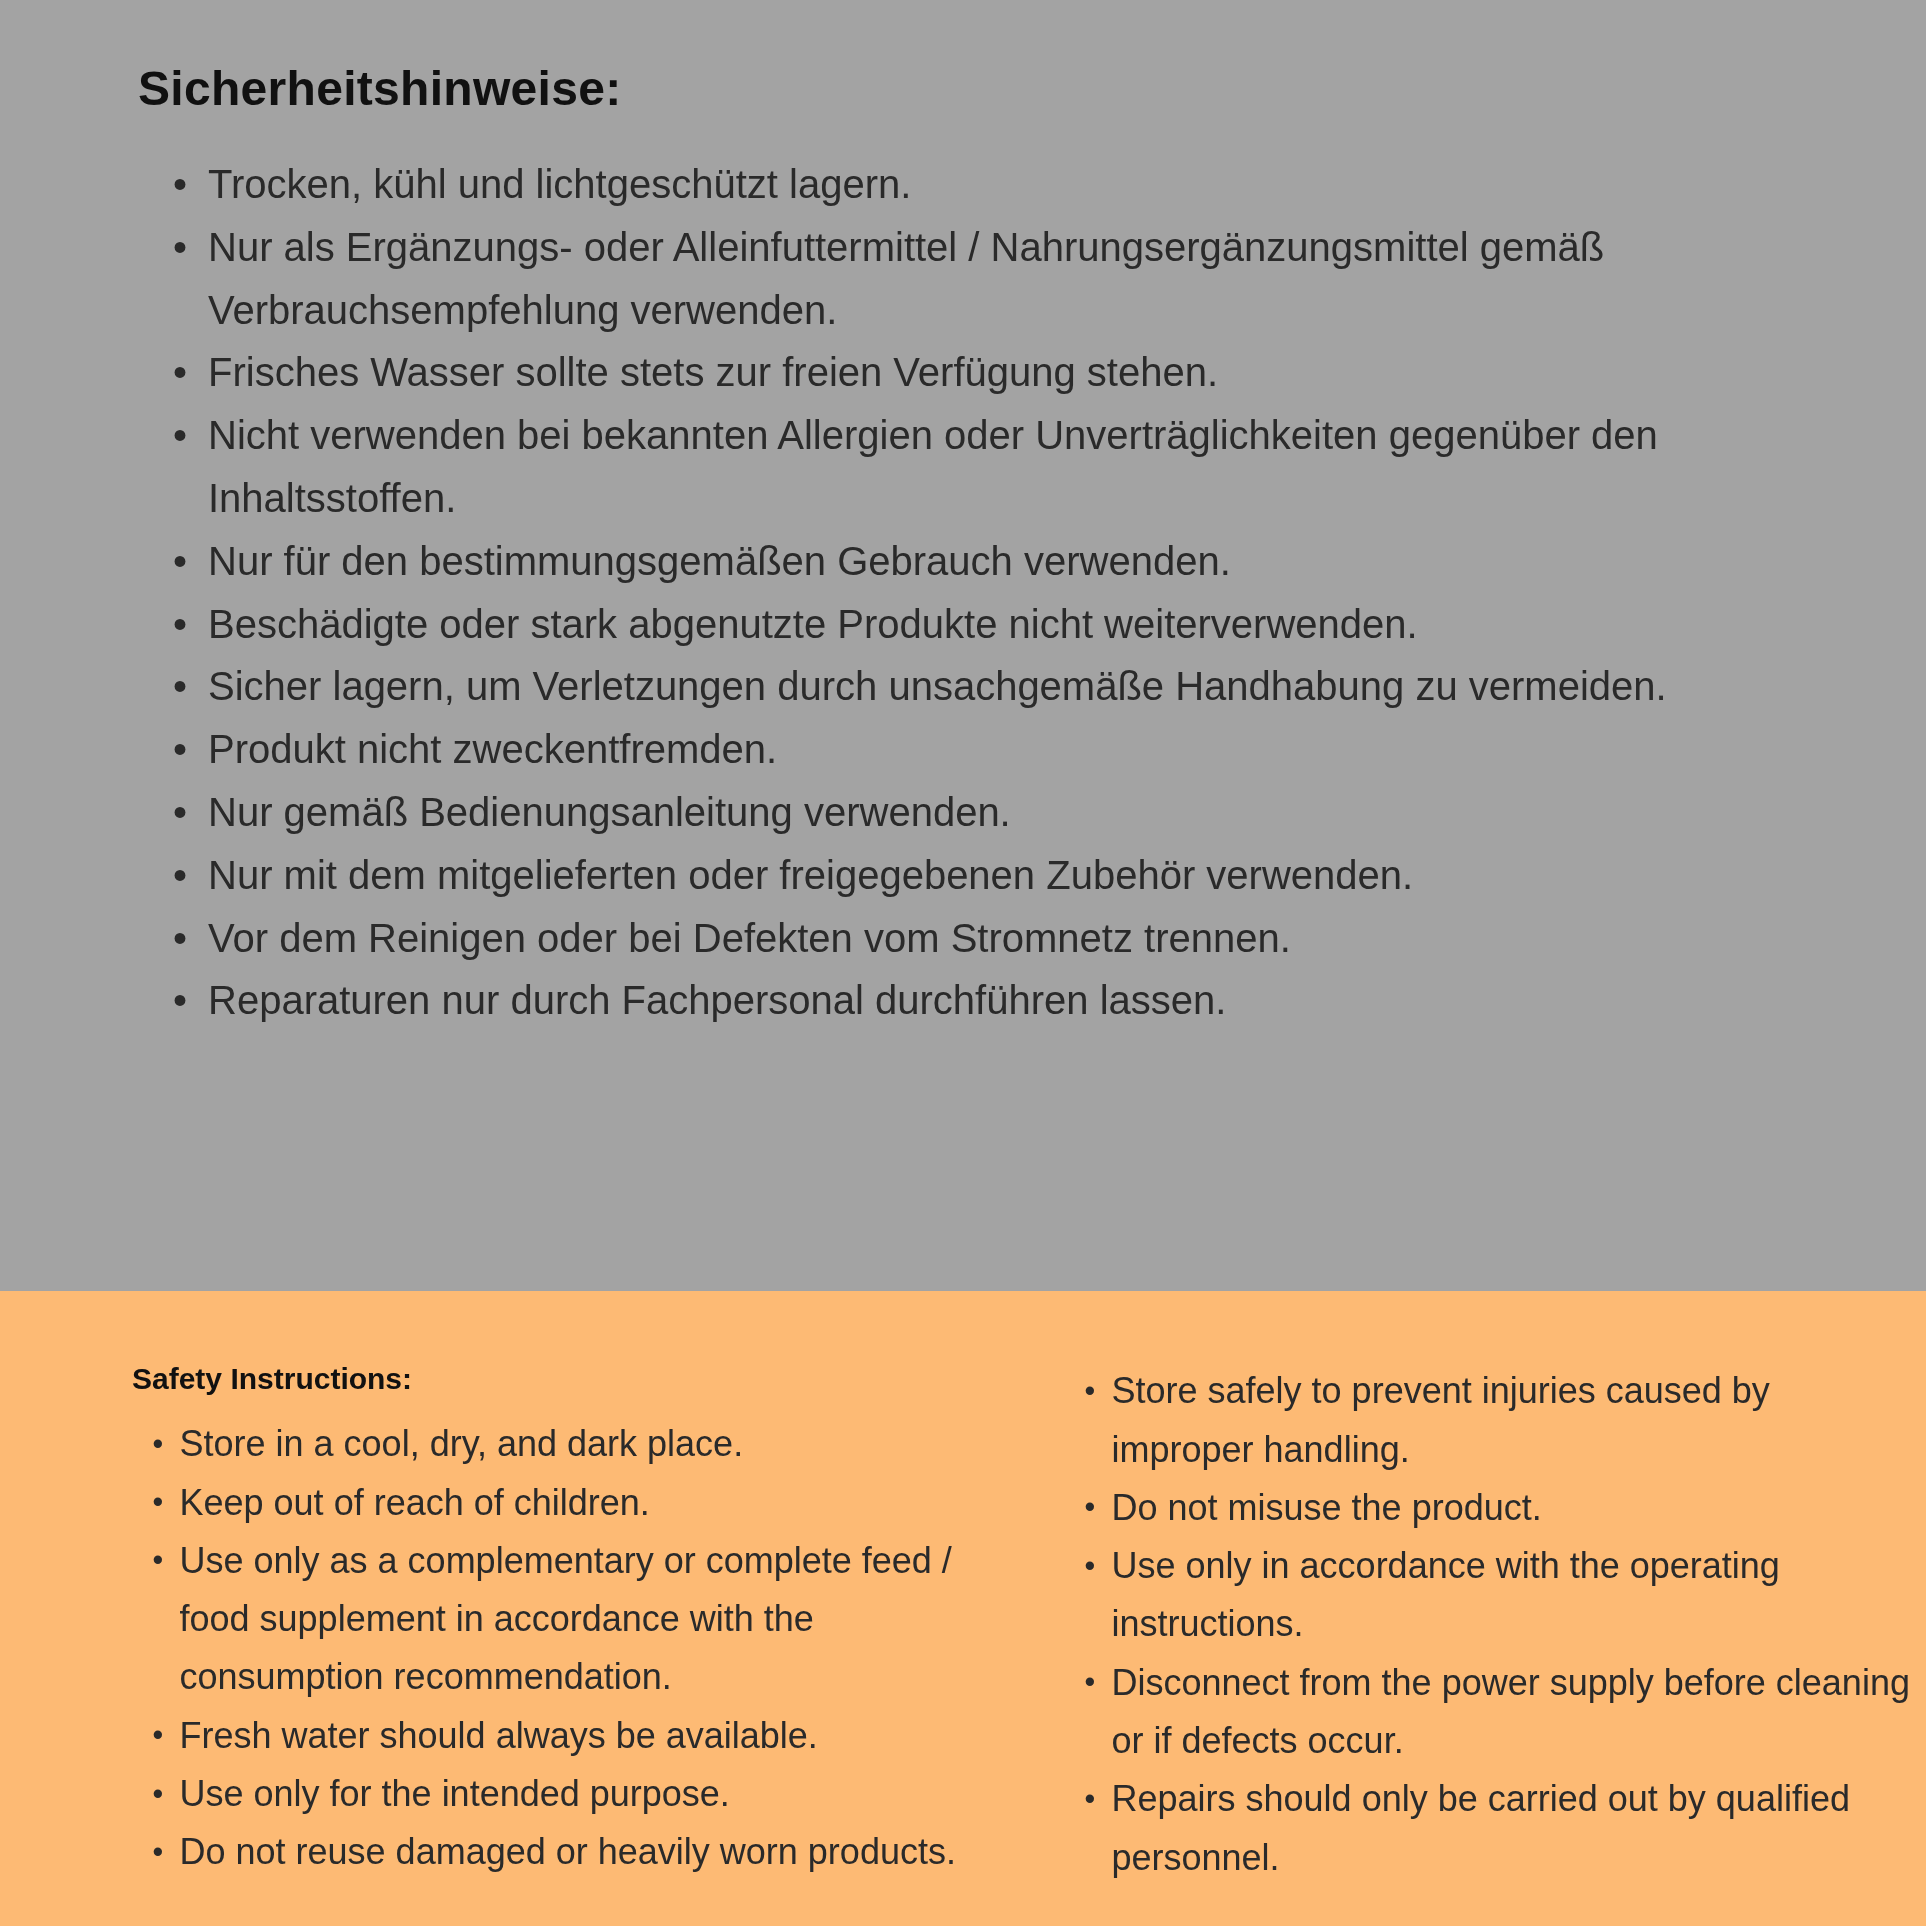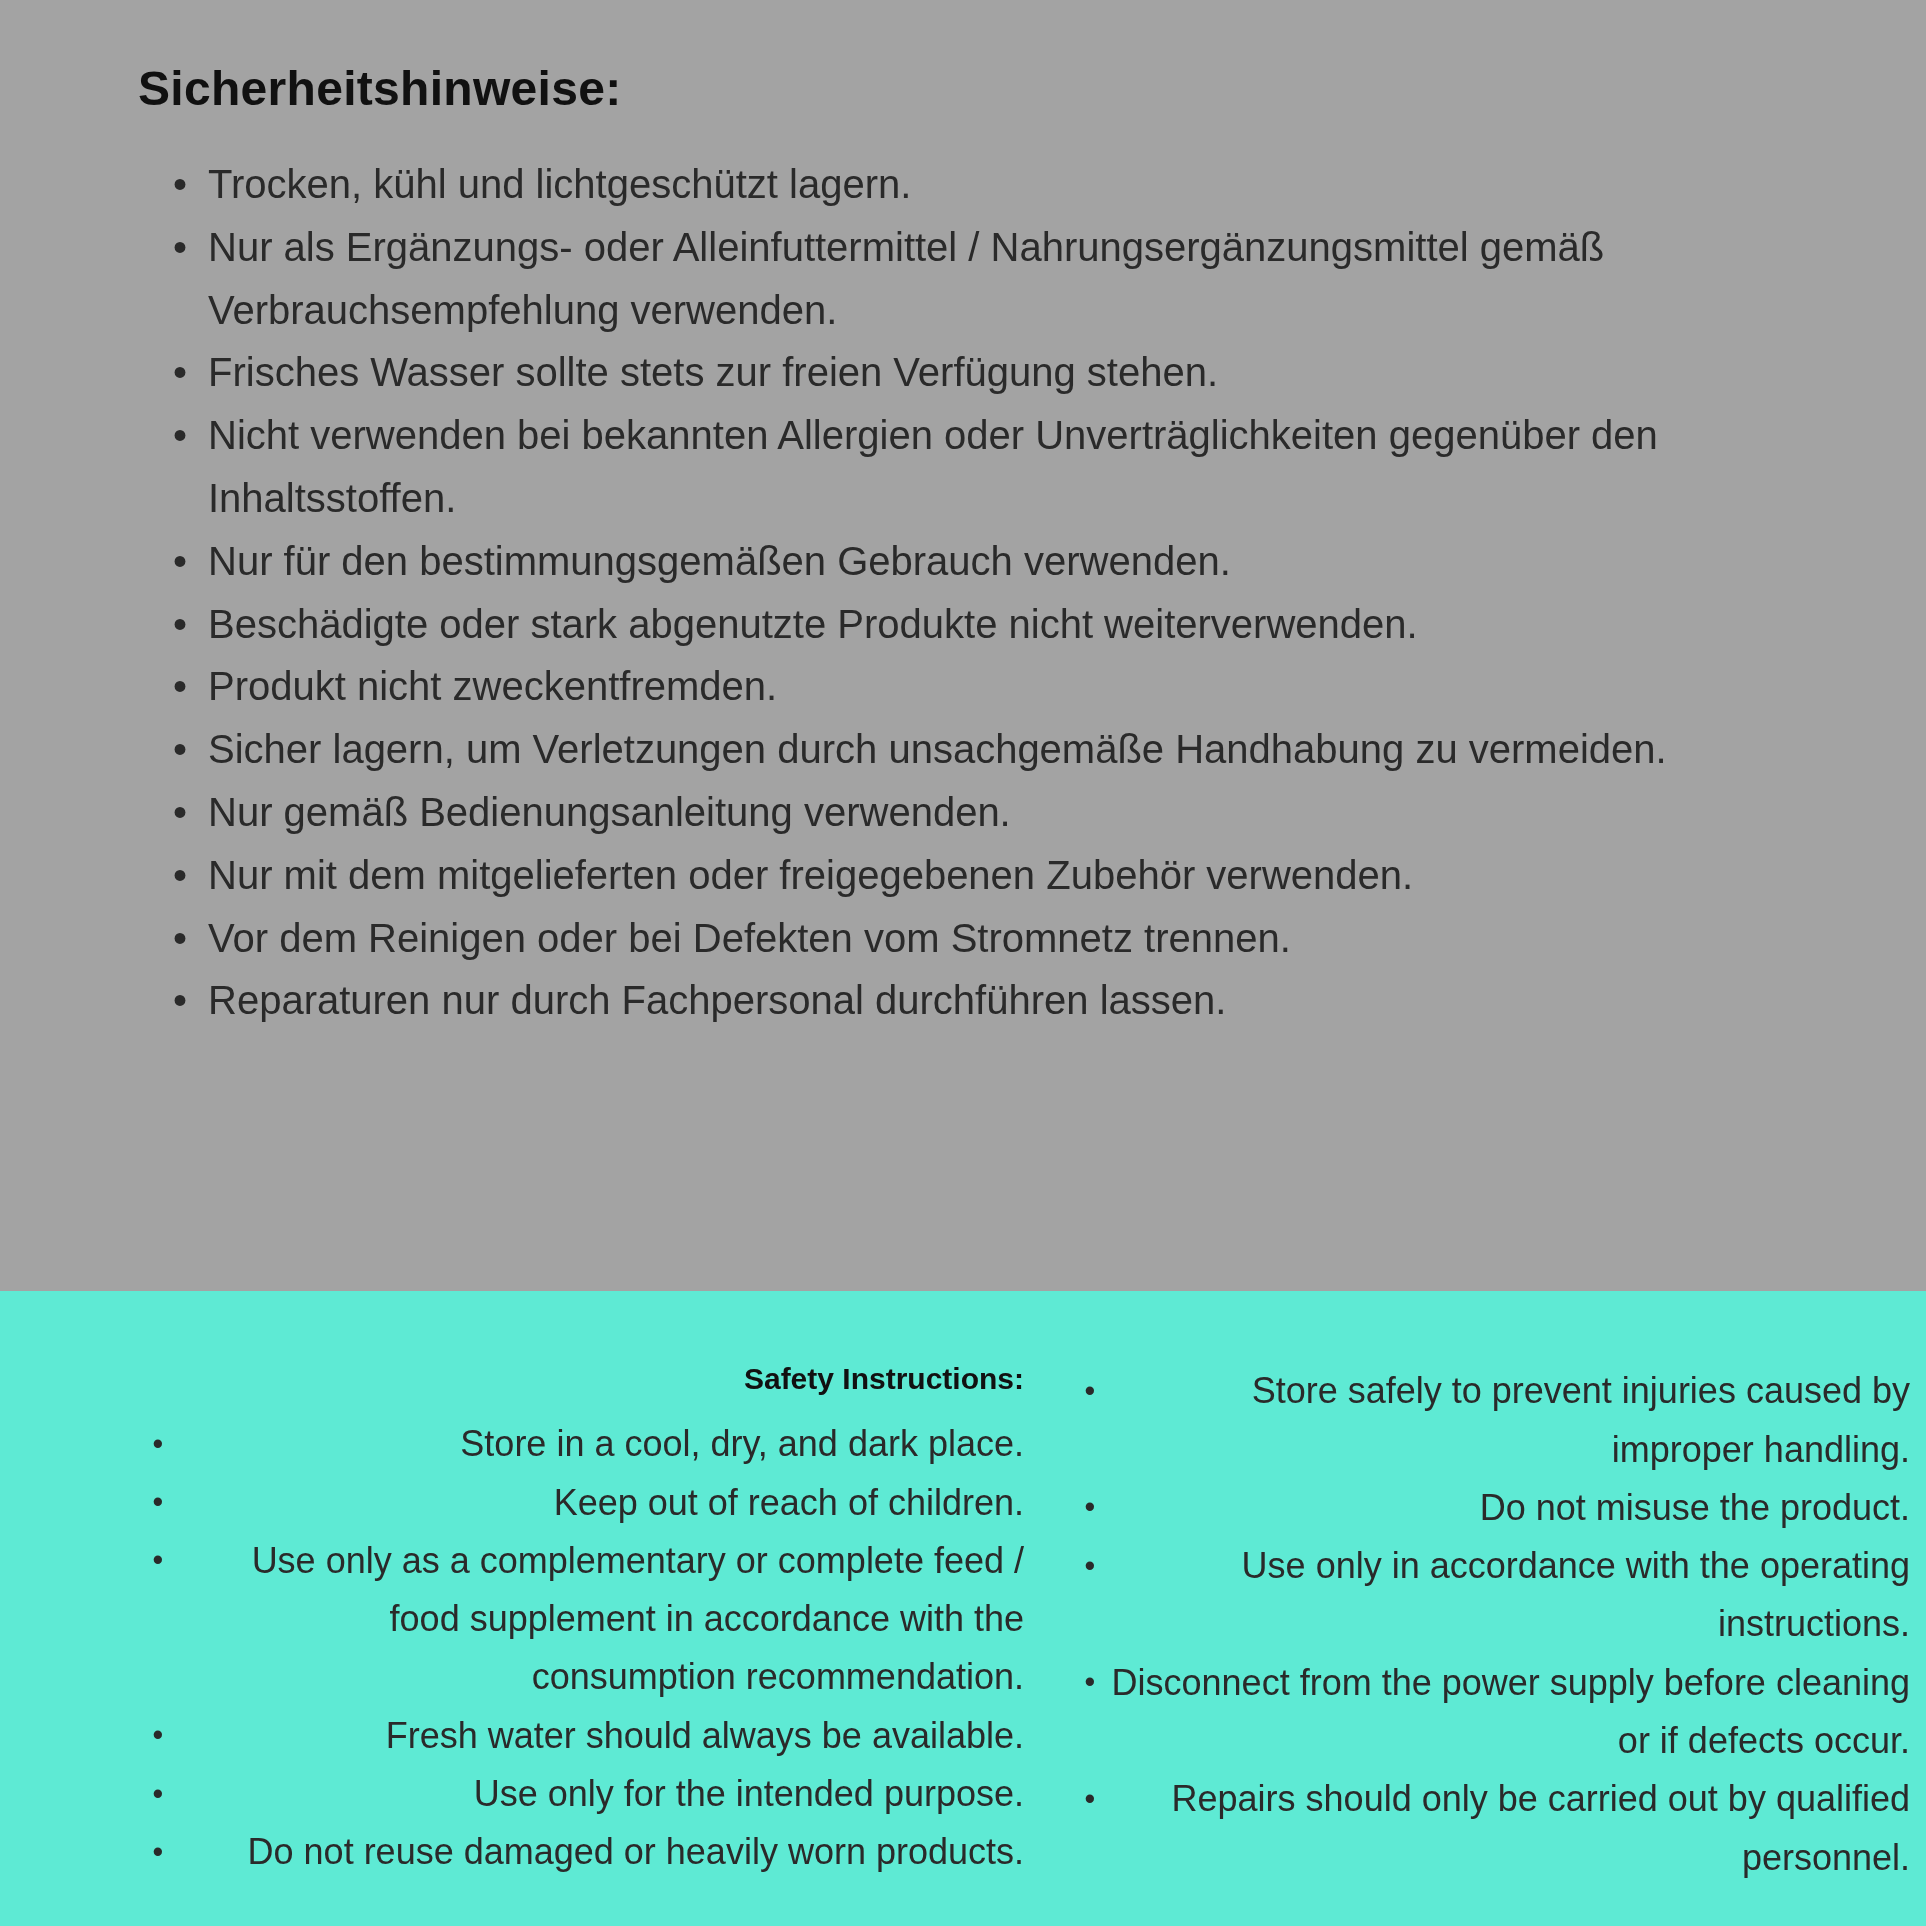--- a/index.html
+++ b/index.html
@@ -48,23 +48,22 @@
 
   .de-list li::before {
     content: "\2022";
     position: absolute;
     left: 3.9px;
   }
 
   
   .en-section {
     flex: 1;
-    background: #5eead4;
+    background: #fdba74;
     padding: 71px 90px 39px 132px;
-    text-align: right;
   }
 
   .en-columns {
     display: flex;
     gap: 58px;
   }
 
   .en-col-left  { width: 892px; flex: none; }
   .en-col-right { width: 828px; flex: none; padding-top: 0; }
 
@@ -102,22 +101,22 @@
 
 <section class="de-section">
   <h1 class="de-title">Sicherheitshinweise:</h1>
   <ul class="de-list">
       <li>Trocken, kühl und lichtgeschützt lagern.</li>
       <li>Nur als Ergänzungs- oder Alleinfuttermittel / Nahrungsergänzungsmittel gemäß Verbrauchsempfehlung verwenden.</li>
       <li>Frisches Wasser sollte stets zur freien Verfügung stehen.</li>
       <li>Nicht verwenden bei bekannten Allergien oder Unverträglichkeiten gegenüber den Inhaltsstoffen.</li>
       <li>Nur für den bestimmungsgemäßen Gebrauch verwenden.</li>
       <li>Beschädigte oder stark abgenutzte Produkte nicht weiterverwenden.</li>
+      <li>Sicher lagern, um Verletzungen durch unsachgemäße Handhabung zu vermeiden.</li>
       <li>Produkt nicht zweckentfremden.</li>
-      <li>Sicher lagern, um Verletzungen durch unsachgemäße Handhabung zu vermeiden.</li>
       <li>Nur gemäß Bedienungsanleitung verwenden.</li>
       <li>Nur mit dem mitgelieferten oder freigegebenen Zubehör verwenden.</li>
       <li>Vor dem Reinigen oder bei Defekten vom Stromnetz trennen.</li>
       <li>Reparaturen nur durch Fachpersonal durchführen lassen.</li>
     </ul>
 </section>
 
 <section class="en-section">
   <div class="en-columns">
     <div class="en-col-left">

